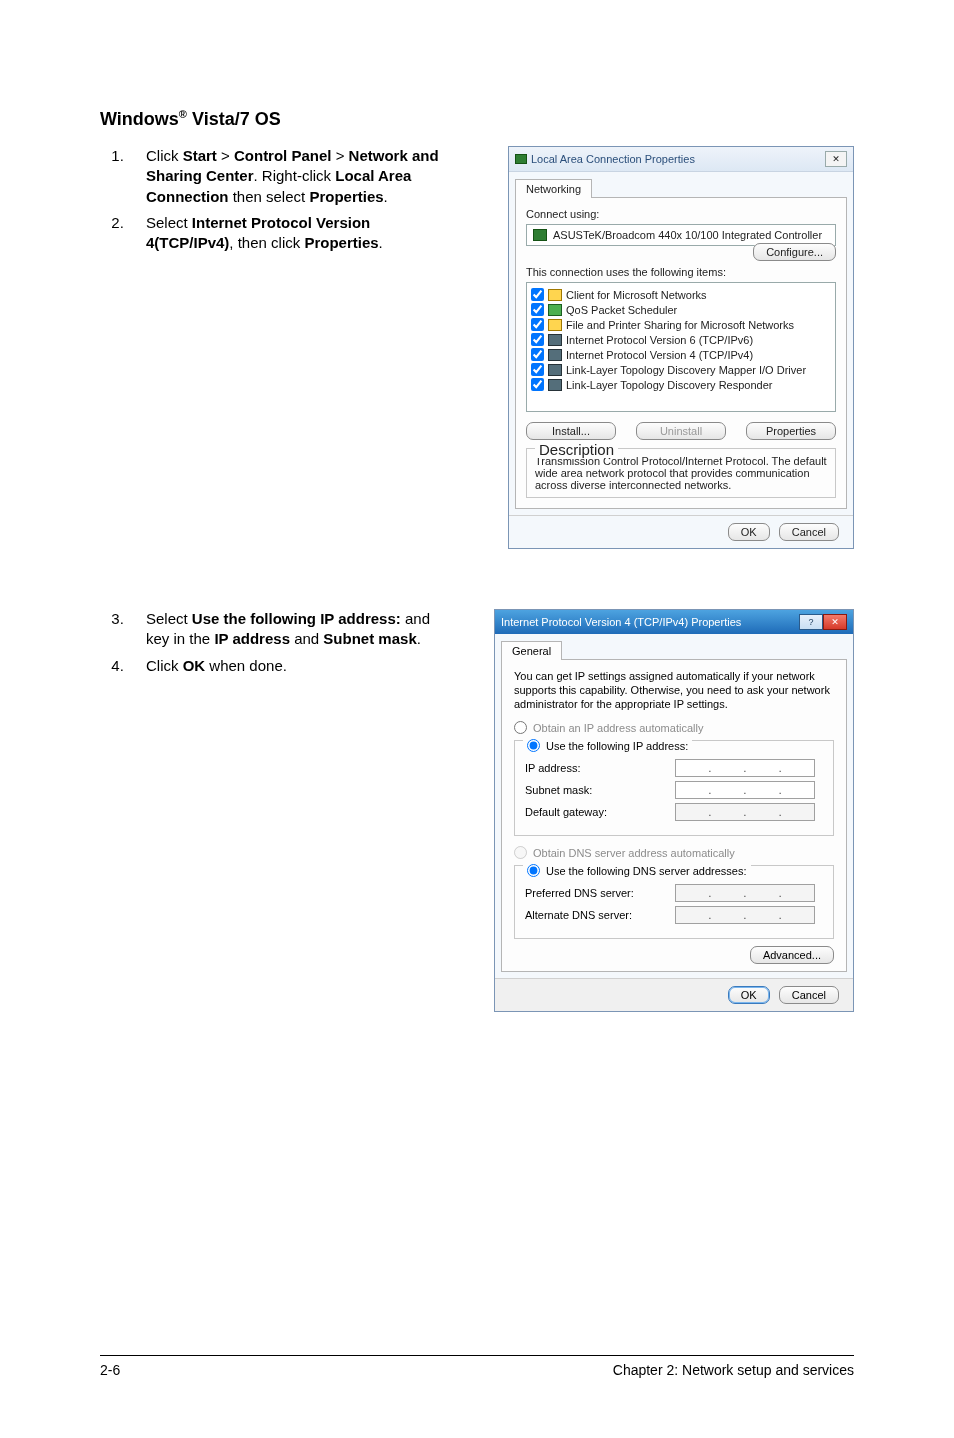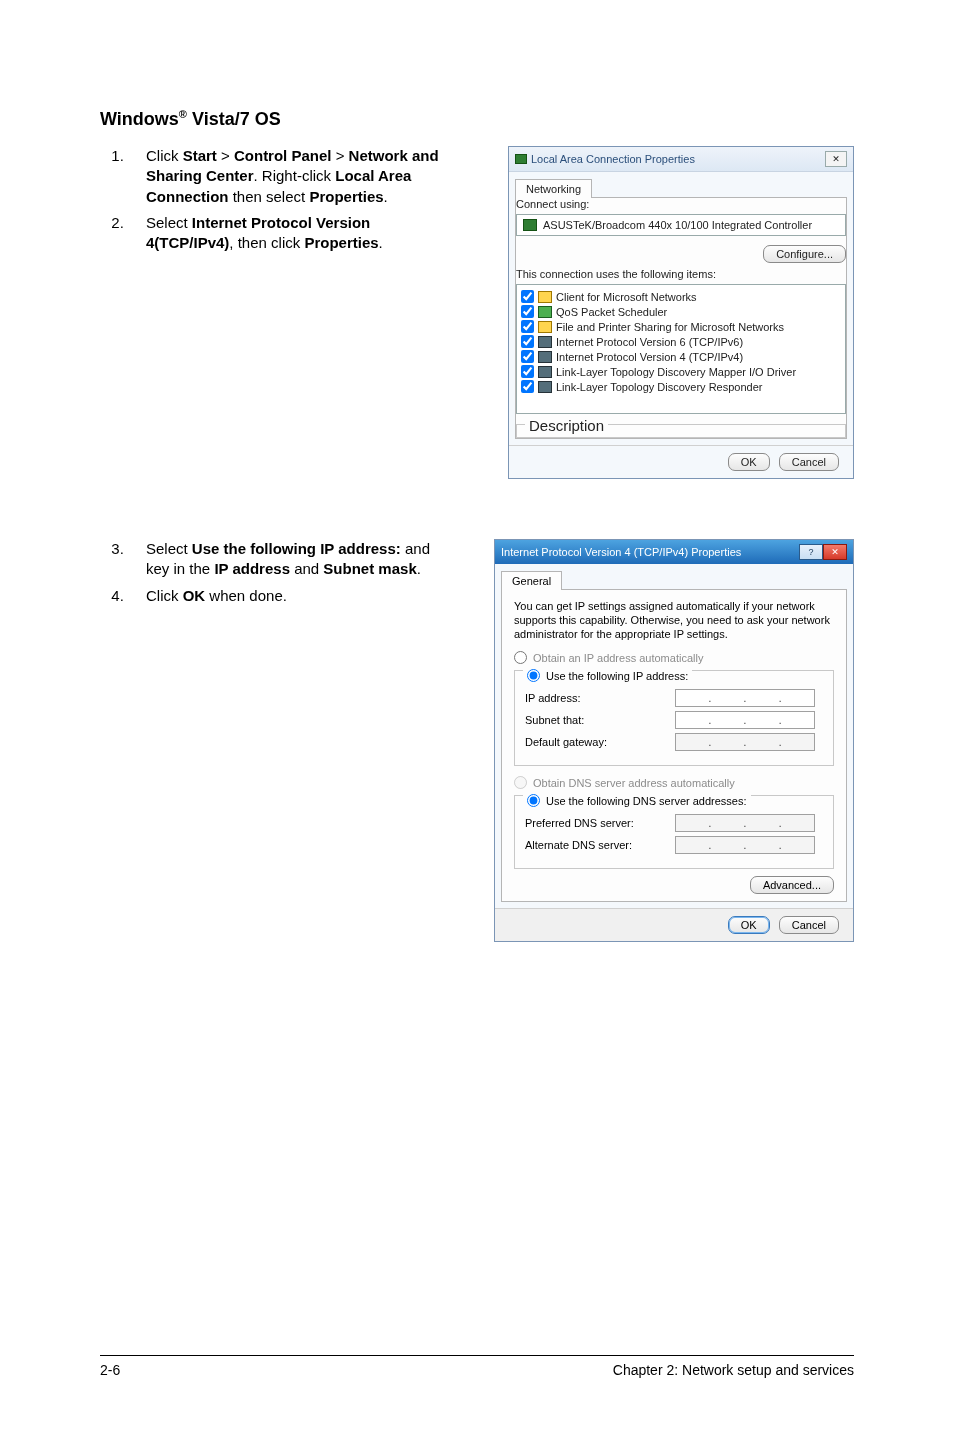--- a/index.html
+++ b/index.html
@@ -58,24 +58,24 @@
     border-bottom:1px solid #c8d4e2;
   }
   .dlg1 .titlebar .tl { display:flex; align-items:center; gap:4px; color:#2a4e7a;}
   .dlg1 .closebox { width:22px;height:16px;border:1px solid #9aa;background:#f4f4f4;display:flex;align-items:center;justify-content:center;font-size:9px;}
   .dlg1 .tabstrip { padding:6px 6px 0 6px; }
   .dlg1 .tab {
     display:inline-block; padding:3px 10px; border:1px solid #b5b5b5;
     border-bottom:none; background:#fdfdfd; font-size:11px; position:relative; top:1px;
   }
   .dlg1 .tabbody {
-    margin:0 6px 6px 6px; border:1px solid #b5b5b5; background:#fdfdfd; 
+    margin:0 6px 6px 6px; border:1px solid #b5b5b5; background:#fdfdfd; padding:10px;
   }
   .dlg1 .adapterbox {
-    border:1px solid #9aa; background:#fff; padding:4px 6px; margin:4px 0 12px 0;
+    border:1px solid #9aa; background:#fff; padding:4px 6px; margin:4px 0 0 0;
     display:flex; align-items:center; gap:6px;
   }
   .dlg1 .adapterbox .neticon{width:14px;height:12px;background:#2e7d32;border:1px solid #145214;}
   .btn {
     border:1px solid #8a8a8a; background:linear-gradient(#fdfdfd,#e6e6e6);
     padding:2px 12px; font-size:11px; border-radius:7px; cursor:default;
   }
   .btn.disabled { color:#9a9a9a; }
   .rightalign { text-align:right; }
   .itemlist {
@@ -203,22 +203,28 @@
                 <input type="checkbox" checked="" style="">
                 <span class="micon net"></span>
                 <span>Link-Layer Topology Discovery Mapper I/O Driver</span>
               </div>
             <div class="row">
                 <input type="checkbox" checked="" style="">
                 <span class="micon net"></span>
                 <span>Link-Layer Topology Discovery Responder</span>
               </div>
           </div>
+          <div class="btnrow">
+            <span class="btn">Install...</span>
+            <span class="btn disabled">Uninstall</span>
+            <span class="btn">Properties</span>
+          </div>
           <div class="descbox">
             <span class="lg">Description</span>
+            <div>Transmission Control Protocol/Internet Protocol. The default wide area network protocol that provides communication across diverse interconnected networks.</div>
           </div>
         </div>
         <div class="dlgfoot">
           <span class="btn">OK</span>
           <span class="btn">Cancel</span>
         </div>
       </div>
     </div>
   </div>
 
@@ -259,21 +265,21 @@
             <div style="height:6px"></div>
             <div class="fldrow">
                 <span class="lbl">IP address:</span>
                 <span class="ipbox">
                   <span>.</span>
                   <span>.</span>
                   <span>.</span>
                 </span>
               </div>
             <div class="fldrow">
-                <span class="lbl">Subnet that:</span>
+                <span class="lbl">Subnet mask:</span>
                 <span class="ipbox">
                   <span>.</span>
                   <span>.</span>
                   <span>.</span>
                 </span>
               </div>
             <div class="fldrow">
                 <span class="lbl">Default gateway:</span>
                 <span class="ipbox dim">
                   <span>.</span>

